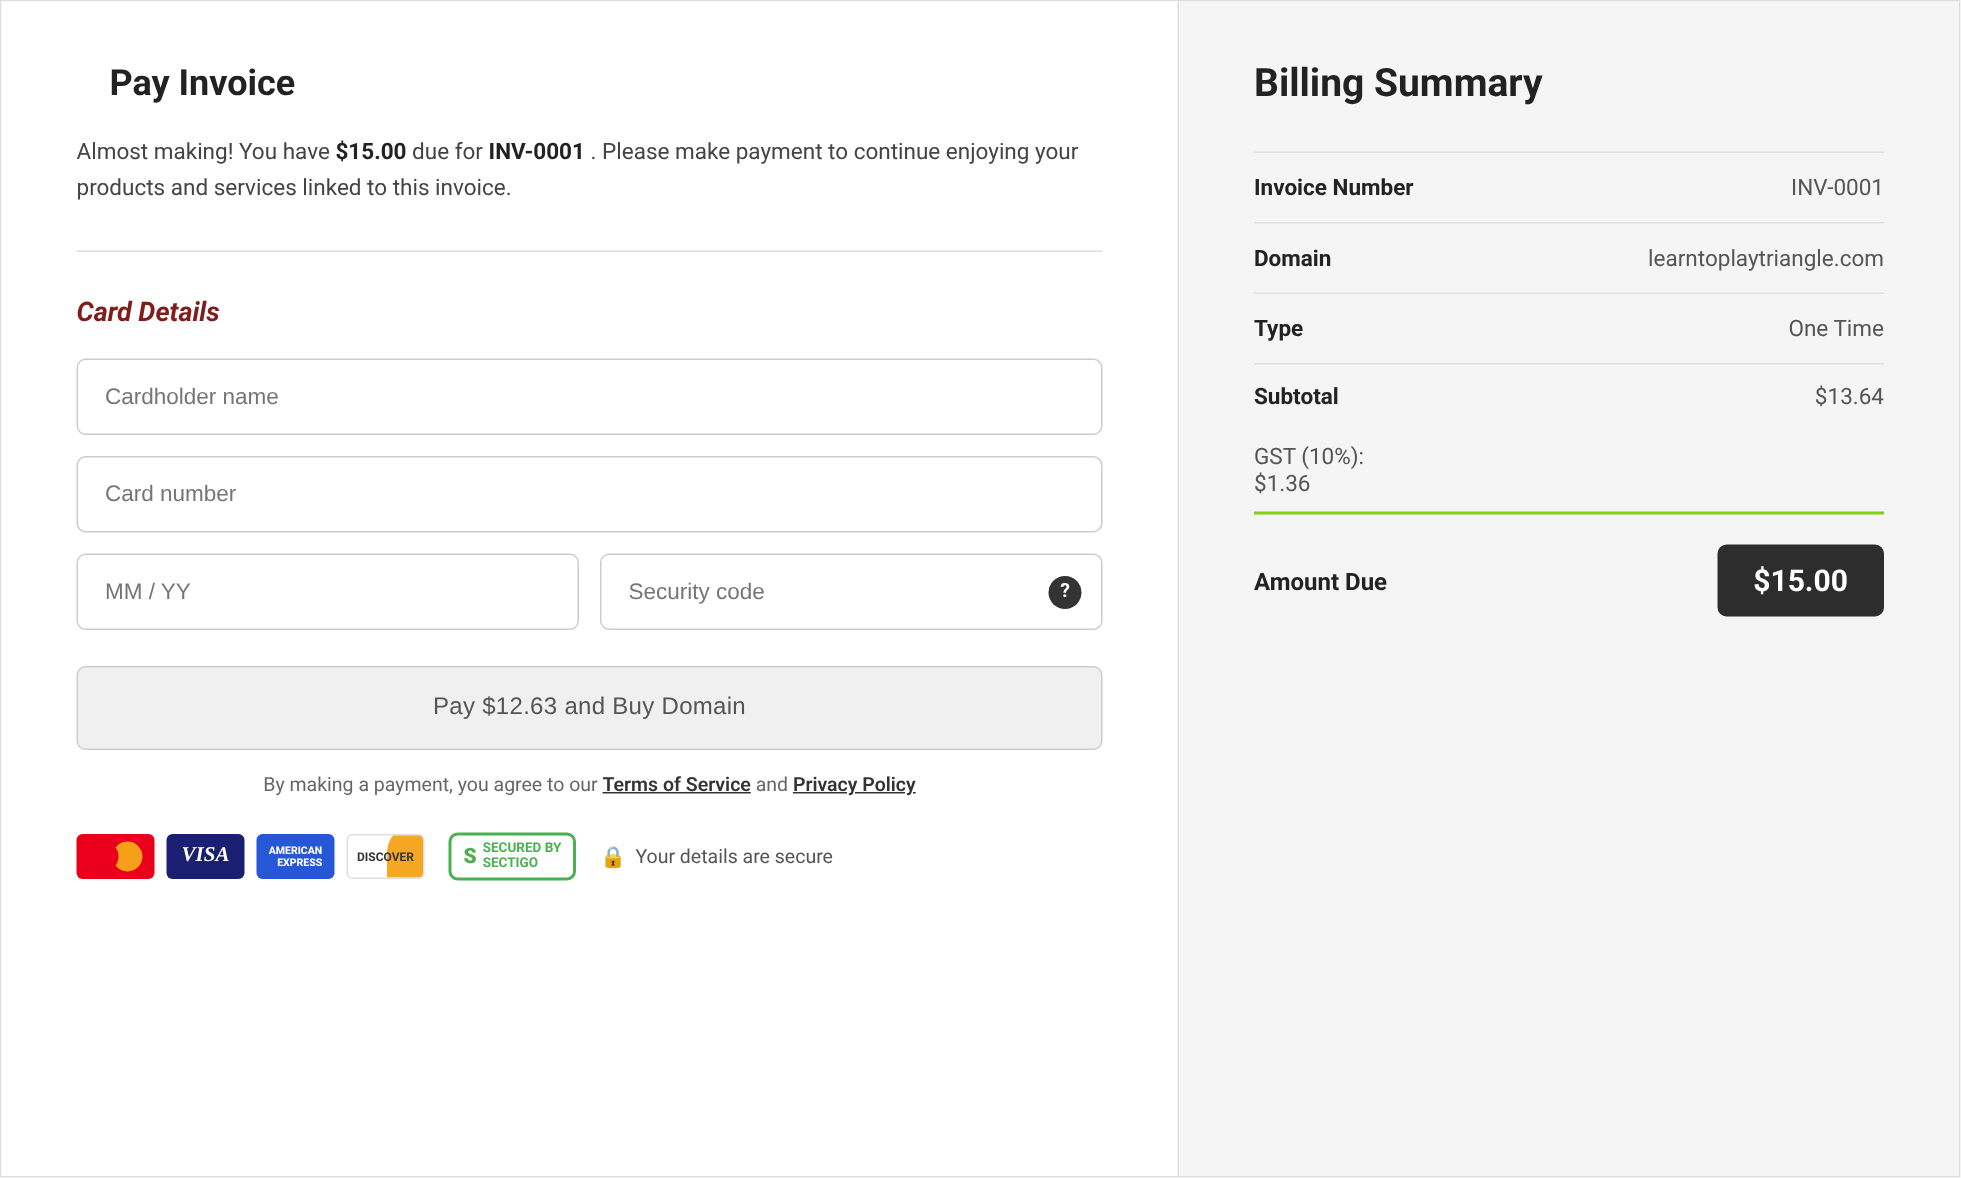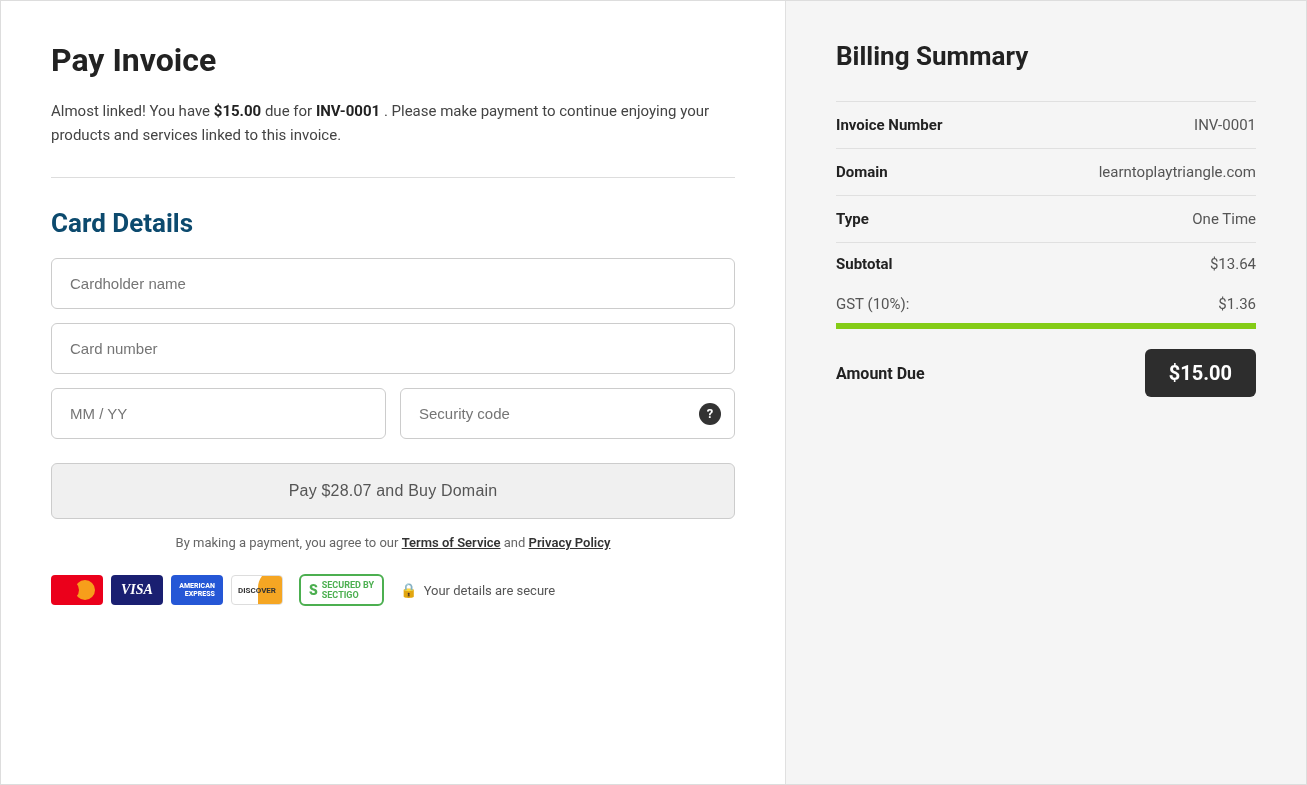--- a/index.html
+++ b/index.html
@@ -19,45 +19,47 @@
       border: 1px solid #ddd;
     }
     
     .left-panel {
       flex: 1;
       padding: 40px 50px;
       background: #fff;
       border-right: 1px solid #e0e0e0;
     }
     .page-title {
-      font-size: 32px;
+      font-size: 24px;
       font-weight: 700;
       color: #222;
       margin-bottom: 20px;
+      margin-left: 22px;
     }
     .description {
       font-size: 15px;
       color: #444;
       line-height: 1.6;
       margin-bottom: 30px;
     }
     .description strong {
       font-weight: 700;
       color: #222;
     }
     .divider {
       border: none;
       border-top: 1px solid #ddd;
       margin-bottom: 30px;
     }
     .section-title {
-      font-size: 26px;
-      font-weight: 700;
-      color: #0c4a6e;
+      font-size: 18px;
+      font-weight: 700;
+      color: #7f1d1d;
       margin-bottom: 20px;
+      font-style: italic;
     }
     .form-group {
       margin-bottom: 14px;
     }
     .form-input {
       width: 100%;
       padding: 16px 18px;
       border: 1px solid #ccc;
       border-radius: 6px;
       font-size: 15px;
@@ -268,23 +270,23 @@
       font-size: 15px;
       font-weight: 700;
       color: #222;
     }
     .billing-subtotal-value {
       font-size: 15px;
       color: #555;
     }
     .billing-gst-row {
       display: flex;
-      justify-content: space-between;
       padding: 10px 0;
-      border-bottom: 6px solid #84cc16;
+      border-bottom: 2px solid #84cc16;
+      flex-direction: column;
     }
     .billing-gst-label {
       font-size: 15px;
       color: #555;
     }
     .billing-gst-value {
       font-size: 15px;
       color: #555;
     }
     .amount-due-row {
@@ -309,21 +311,21 @@
   </style>
 </head>
 <body>
 
 <div class="page-container">
 
   <div class="left-panel">
     <h1 class="page-title">Pay Invoice</h1>
 
     <p class="description">
-      <span>Almost linked! You have </span>
+      <span>Almost making! You have </span>
       <strong>$15.00</strong>
       <span> due for </span>
       <strong>INV-0001</strong>
       <span> . Please make payment to continue enjoying your products and services linked to this invoice.</span>
     </p>
 
     <hr class="divider">
 
     <h2 class="section-title">Card Details</h2>
 
@@ -340,21 +342,21 @@
         <input class="form-input" type="text" placeholder="MM / YY" style="">
       </div>
       <div class="form-group">
         <div class="security-wrapper">
           <input class="form-input" type="text" placeholder="Security code" style="">
           <div class="question-icon">?</div>
         </div>
       </div>
     </div>
 
-    <button class="pay-button">Pay $28.07 and Buy Domain</button>
+    <button class="pay-button">Pay $12.63 and Buy Domain</button>
 
     <p class="terms-text">
       <span>By making a payment, you agree to our </span>
       <a href="#">Terms of Service</a>
       <span> and </span>
       <a href="#">Privacy Policy</a>
     </p>
 
     <div class="footer-row">
       <div class="card-logos">

